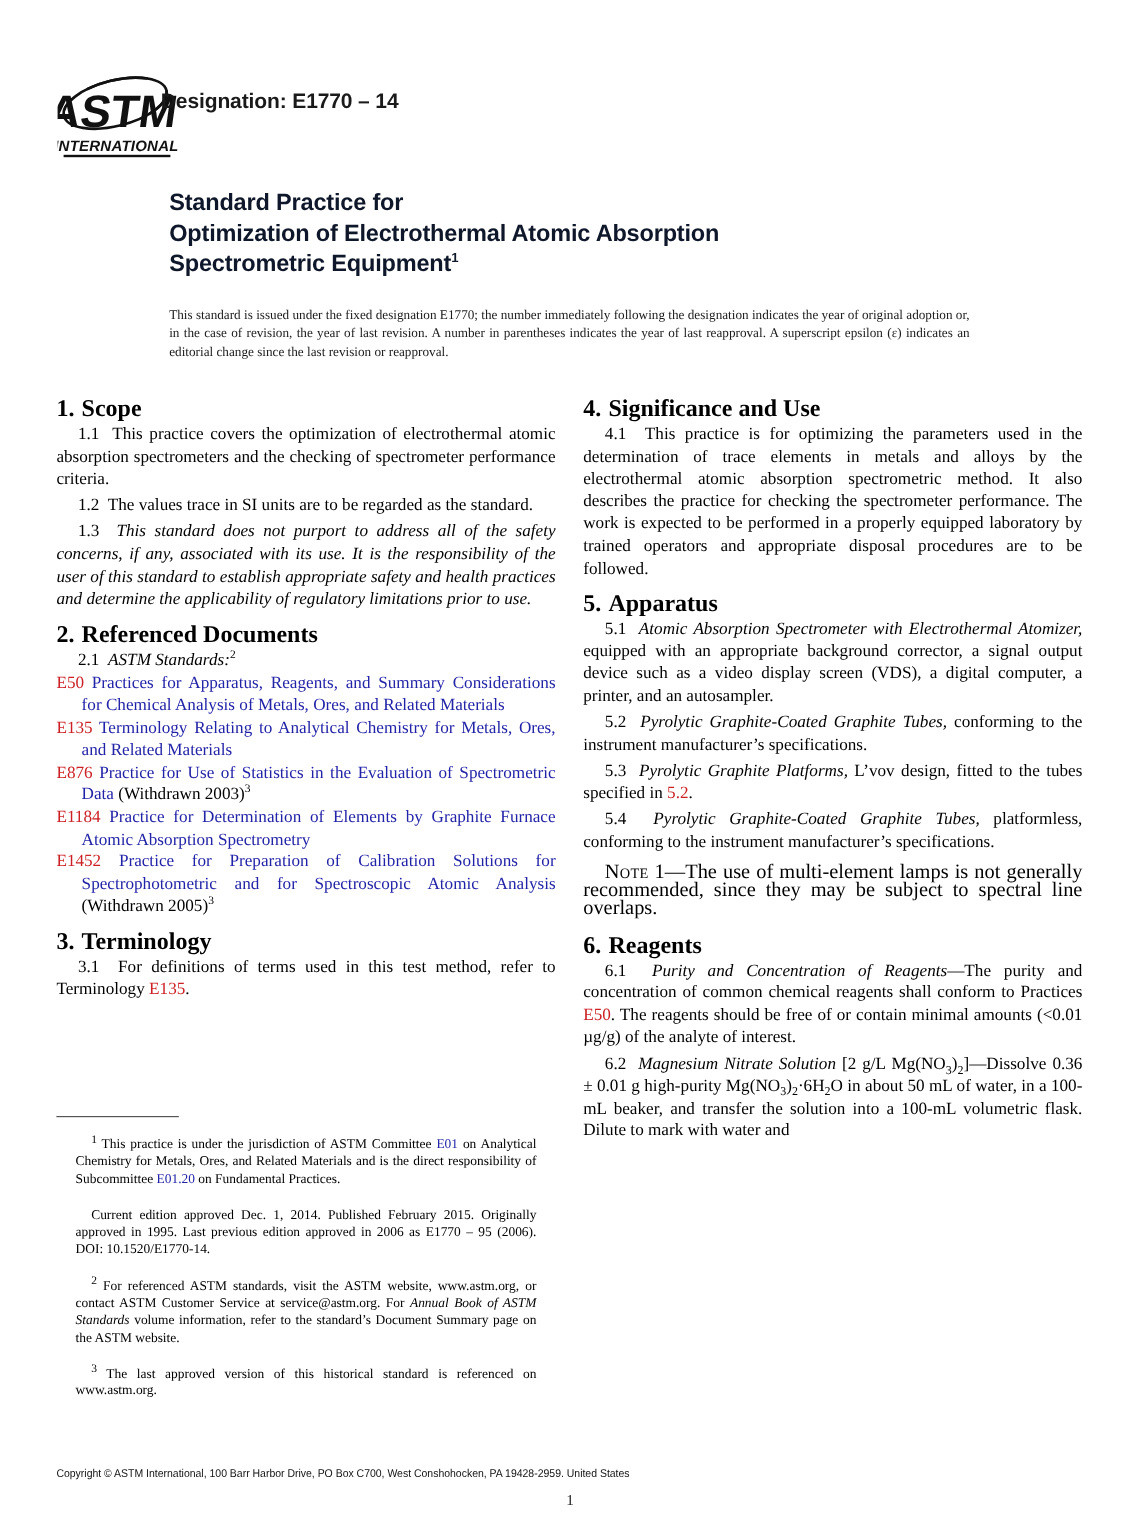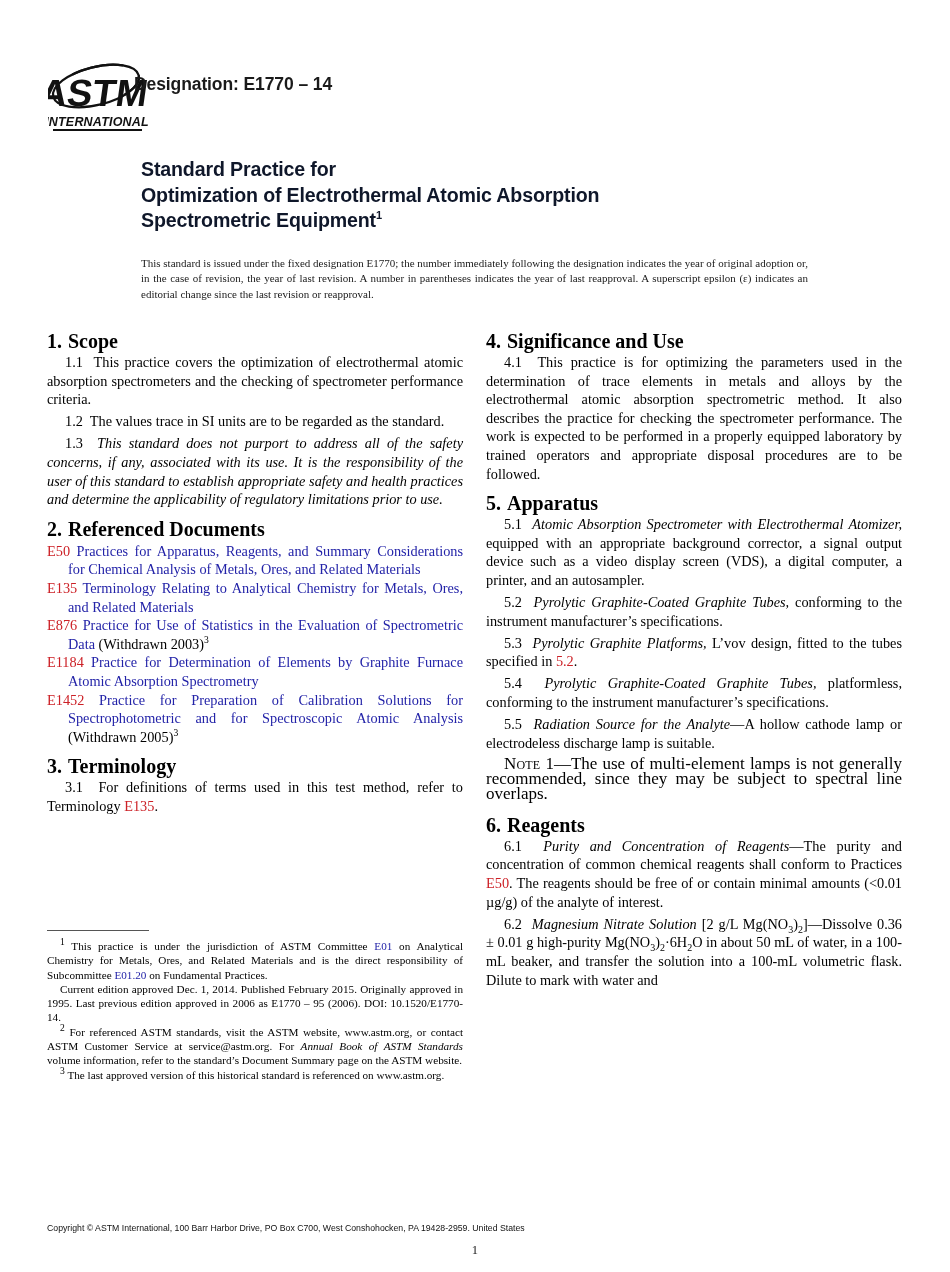--- a/index.html
+++ b/index.html
@@ -166,21 +166,21 @@
     line-height: 14.3px;
     text-align: justify;
   }
   .fn-rule {
     width: 102px;
     height: 0;
     border-top: 1.1px solid #555555;
     margin: 0 0 8px 0;
   }
   .footnotes p {
-    margin: 0;
+    margin: 16px;
     text-indent: 13px;
     text-align: justify;
   }
 
   
   .footer-copyright {
     position: absolute;
     left: 47px;
     top: 1222px;
     width: 860px;
@@ -236,20 +236,21 @@
   <p class="para"><span>1.2</span>&nbsp; <span>The values trace in SI units are to be regarded as the standard.</span></p>
   <div class="gap-para"></div>
   <p class="para it"><span style="font-style:normal">1.3</span>&nbsp; <span>This standard does not purport to address all of the safety concerns, if any, associated with its use. It is the responsibility of the user of this standard to establish appropriate safety and health practices and determine the applicability of regulatory limitations prior to use.</span></p>
 
   <div class="gap-sec"></div>
 
   <h2 class="sec">
     <span class="num">2.</span><span>Referenced Documents</span>
   </h2>
   <div class="gap-small"></div>
+  <p class="ref-head"><span>2.1</span>&nbsp; <span class="it">ASTM Standards:</span><sup class="fn">2</sup></p>
 
   <div class="ref-list">
     <p class="ref-item"><span class="tag red">E50</span> <span class="blue">Practices for Apparatus, Reagents, and Summary Considerations for Chemical Analysis of Metals, Ores, and Related Materials</span></p>
     <p class="ref-item"><span class="tag red">E135</span> <span class="blue">Terminology Relating to Analytical Chemistry for Metals, Ores, and Related Materials</span></p>
     <p class="ref-item"><span class="tag red">E876</span> <span class="blue">Practice for Use of Statistics in the Evaluation of Spectrometric Data</span><span> (Withdrawn 2003)</span><sup class="fn">3</sup></p>
     <p class="ref-item"><span class="tag red">E1184</span> <span class="blue">Practice for Determination of Elements by Graphite Furnace Atomic Absorption Spectrometry</span></p>
     <p class="ref-item"><span class="tag red">E1452</span> <span class="blue">Practice for Preparation of Calibration Solutions for Spectrophotometric and for Spectroscopic Atomic Analysis</span><span> (Withdrawn 2005)</span><sup class="fn">3</sup></p>
   </div>
 
   <div class="gap-sec"></div>
@@ -281,21 +282,20 @@
 
   <p class="para"><span>5.2</span>&nbsp; <span class="it">Pyrolytic Graphite-Coated Graphite Tubes,</span><span> conforming to the instrument manufacturer’s specifications.</span></p>
   <div class="gap-para"></div>
 
   <p class="para"><span>5.3</span>&nbsp; <span class="it">Pyrolytic Graphite Platforms,</span><span> L’vov design, fitted to the tubes specified in </span><span class="red">5.2</span><span>.</span></p>
   <div class="gap-para"></div>
 
   <p class="para"><span>5.4</span>&nbsp; <span class="it">Pyrolytic Graphite-Coated Graphite Tubes,</span><span> platformless, conforming to the instrument manufacturer’s specifications.</span></p>
   <div class="gap-para"></div>
 
-  <p class="para"><span>5.5</span>&nbsp; <span class="it">Radiation Source for the Analyte</span><span>—A hollow cathode lamp or electrodeless discharge lamp is suitable.</span></p>
   <div class="gap-para"></div>
 
   <p class="note"><span class="smallcaps">Note</span> <span>1</span><span>—The use of multi-element lamps is not generally recommended, since they may be subject to spectral line overlaps.</span></p>
   <div class="gap-para"></div>
 
 
   <div class="gap-sec"></div>
 
   <h2 class="sec">
     <span class="num">6.</span><span>Reagents</span>

